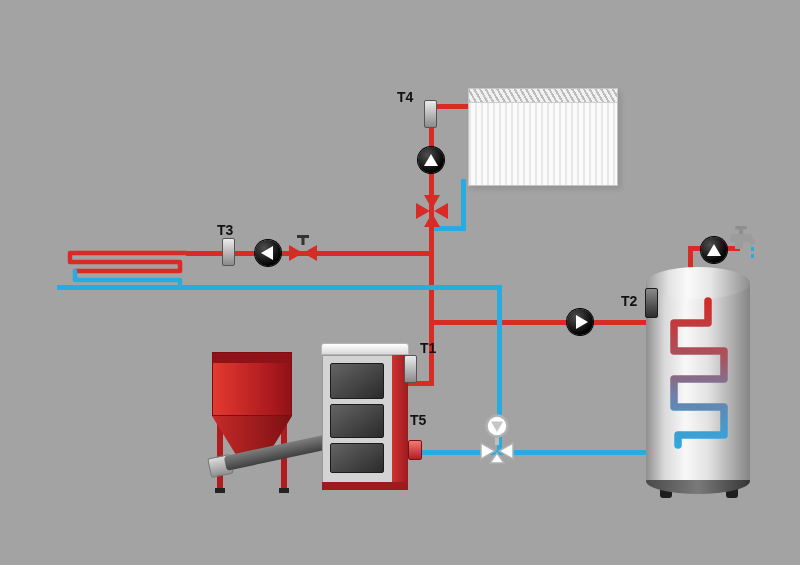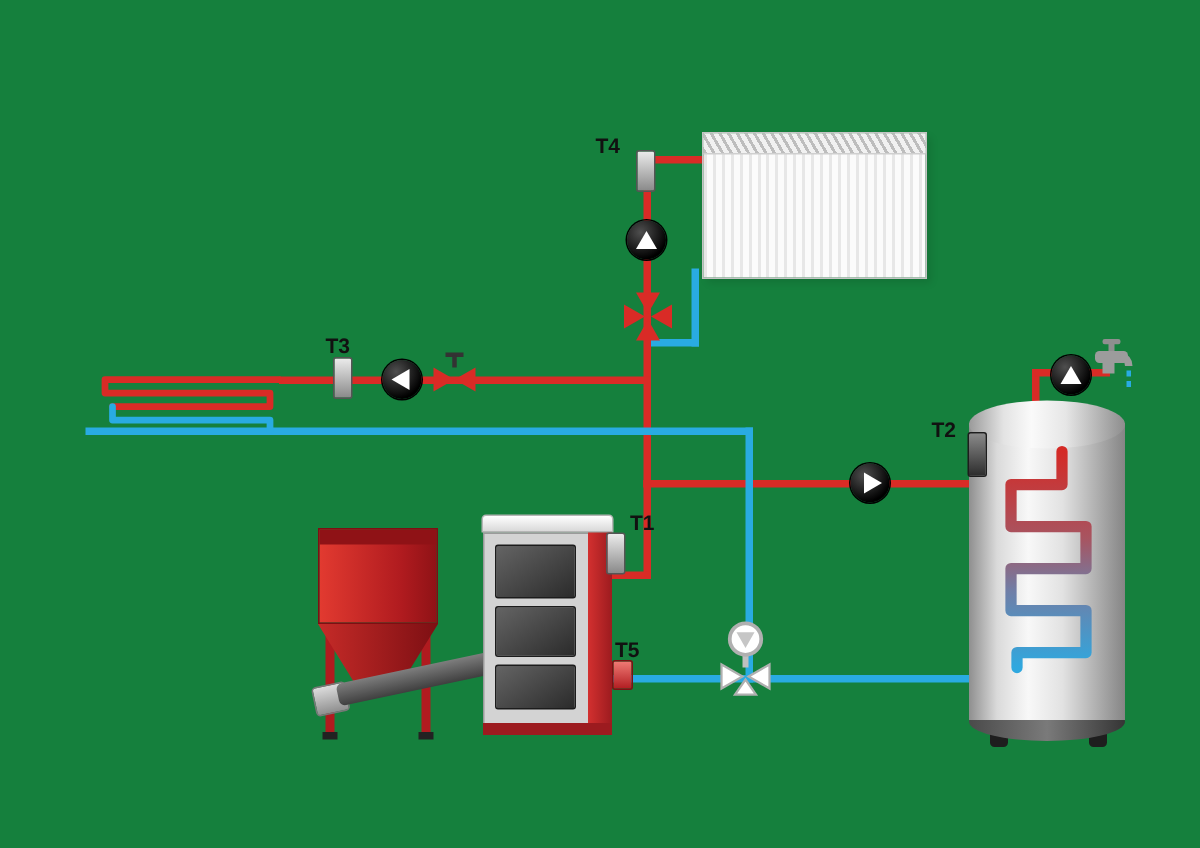--- a/index.html
+++ b/index.html
@@ -1,16 +1,16 @@
 <!DOCTYPE html>
 <html><head>
 <meta charset="utf-8">
 <style>
   html,body{margin:0;padding:0;background:#fff;}
-  .stage{position:relative;width:800px;height:565px;background:#15803d;overflow:hidden;
+  .stage{position:relative;width:800px;height:565px;background:#a3a3a3;overflow:hidden;
          font-family:"Liberation Sans",sans-serif;}
   .pipe{position:absolute;z-index:1;}
   .hot{background:#d92b26;}
   .cold{background:#29abe2;}
   .svgabs{position:absolute;}
   .pump{position:absolute;width:26px;height:26px;border-radius:50%;z-index:6;
         background:radial-gradient(circle at 35% 30%,#4f4f4f,#000 72%);
         box-shadow:0 0 0 1px #000;display:flex;align-items:center;justify-content:center;}
   .tri-up{width:0;height:0;border-left:7px solid transparent;border-right:7px solid transparent;
           border-bottom:12px solid #fff;}
@@ -177,18 +177,18 @@
   <div class="sensor" style="left:424px;top:100px;"></div>
   <div class="lbl" style="left:397px;top:89px;">T4</div>
 
   <div class="sensor" style="left:222px;top:238px;"></div>
   <div class="lbl" style="left:217px;top:222px;">T3</div>
 
   <div class="sensor" style="left:404px;top:355px;"></div>
   <div class="lbl" style="left:420px;top:340px;">T1</div>
 
   <div class="sensor redcap" style="left:408px;top:440px;"></div>
-  <div class="lbl" style="left:410px;top:425px;">T5</div>
+  <div class="lbl" style="left:410px;top:412px;">T5</div>
 
   <div class="sensor dark" style="left:645px;top:288px;"></div>
-  <div class="lbl" style="left:621px;top:278px;">T2</div>
+  <div class="lbl" style="left:621px;top:293px;">T2</div>
 
 </div>
 
 </body></html>

